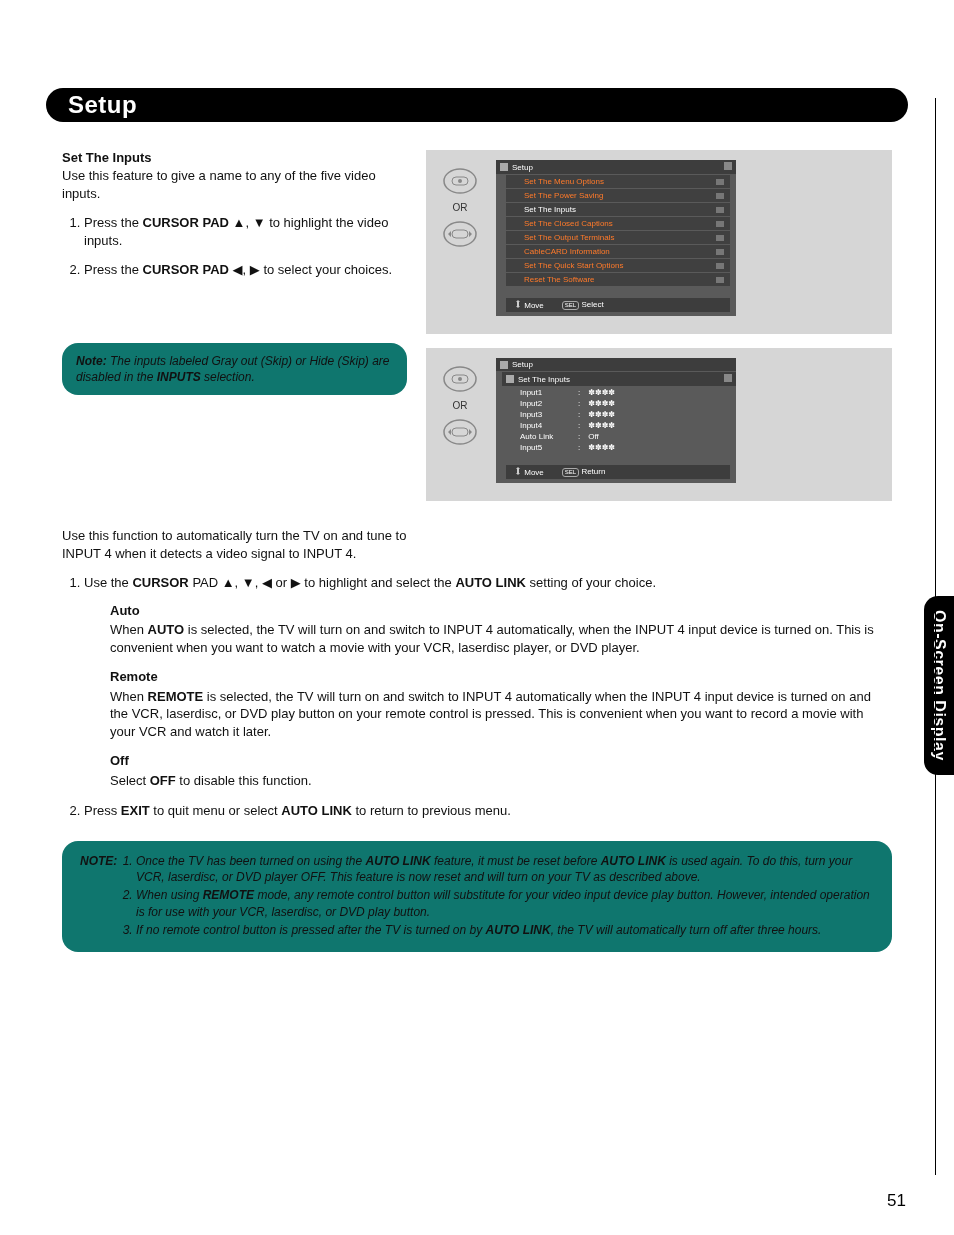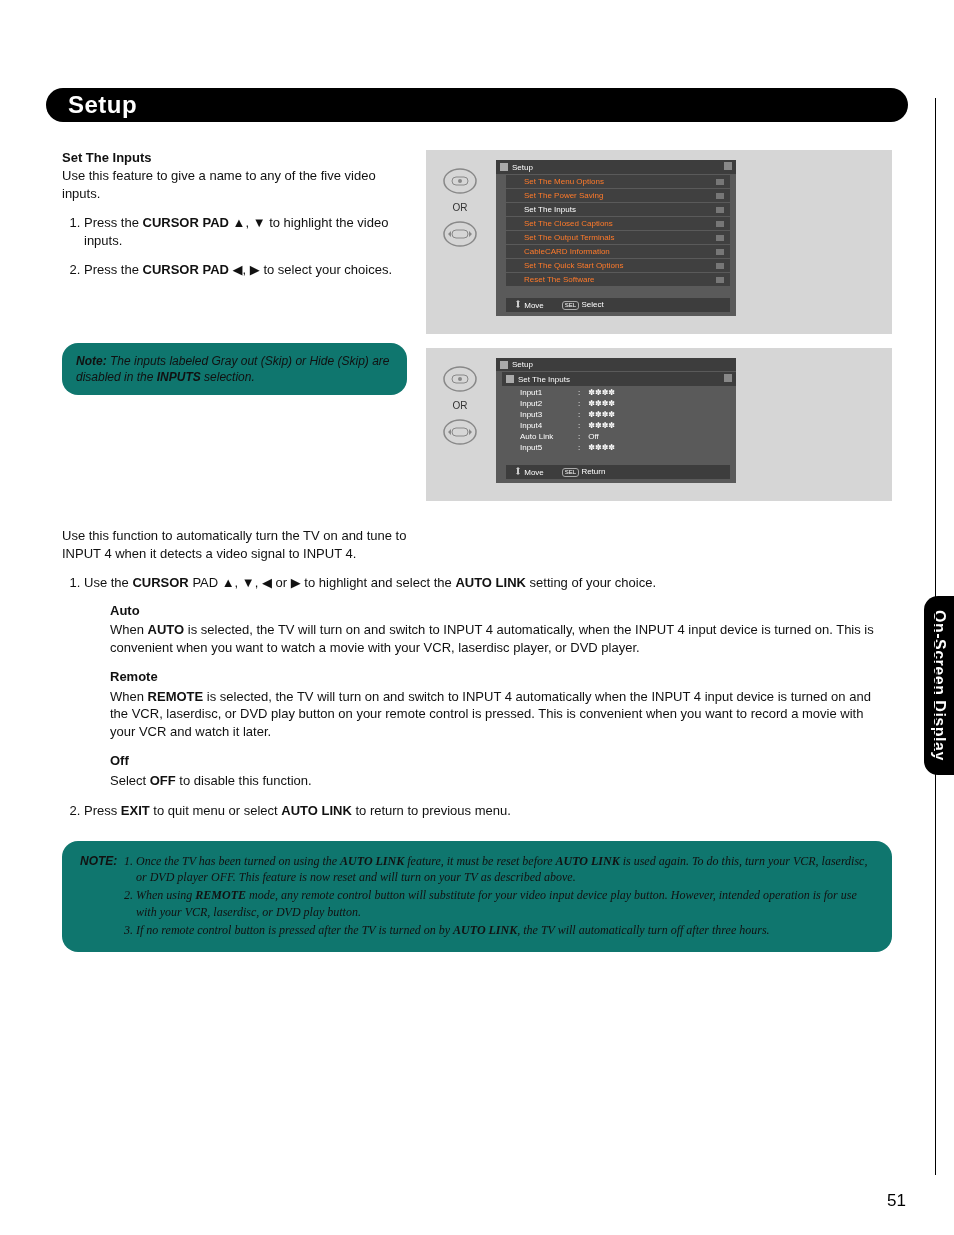--- a/index.html
+++ b/index.html
@@ -80,21 +80,20 @@
   }
   .note-box.large {
     padding: 12px 18px;
   }
   .note-box ol {
     margin: 0;
     padding-left: 56px;
   }
   .note-box ol li {
     margin-bottom: 2px;
-    font-family: Liberation Serif, serif;
   }
   .screen-panel {
     background: #d6d6d6;
     padding: 10px 10px 18px 10px;
     display: flex;
     gap: 12px;
     margin-bottom: 14px;
   }
   .remote-col {
     width: 48px;

